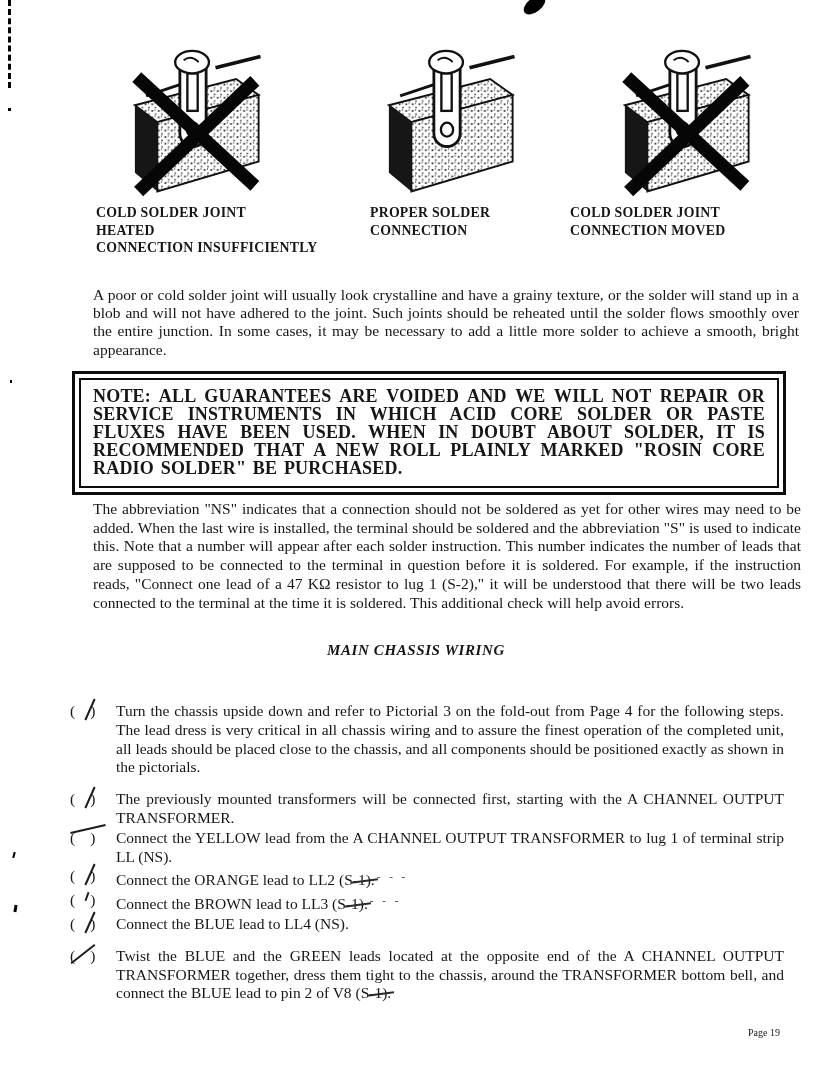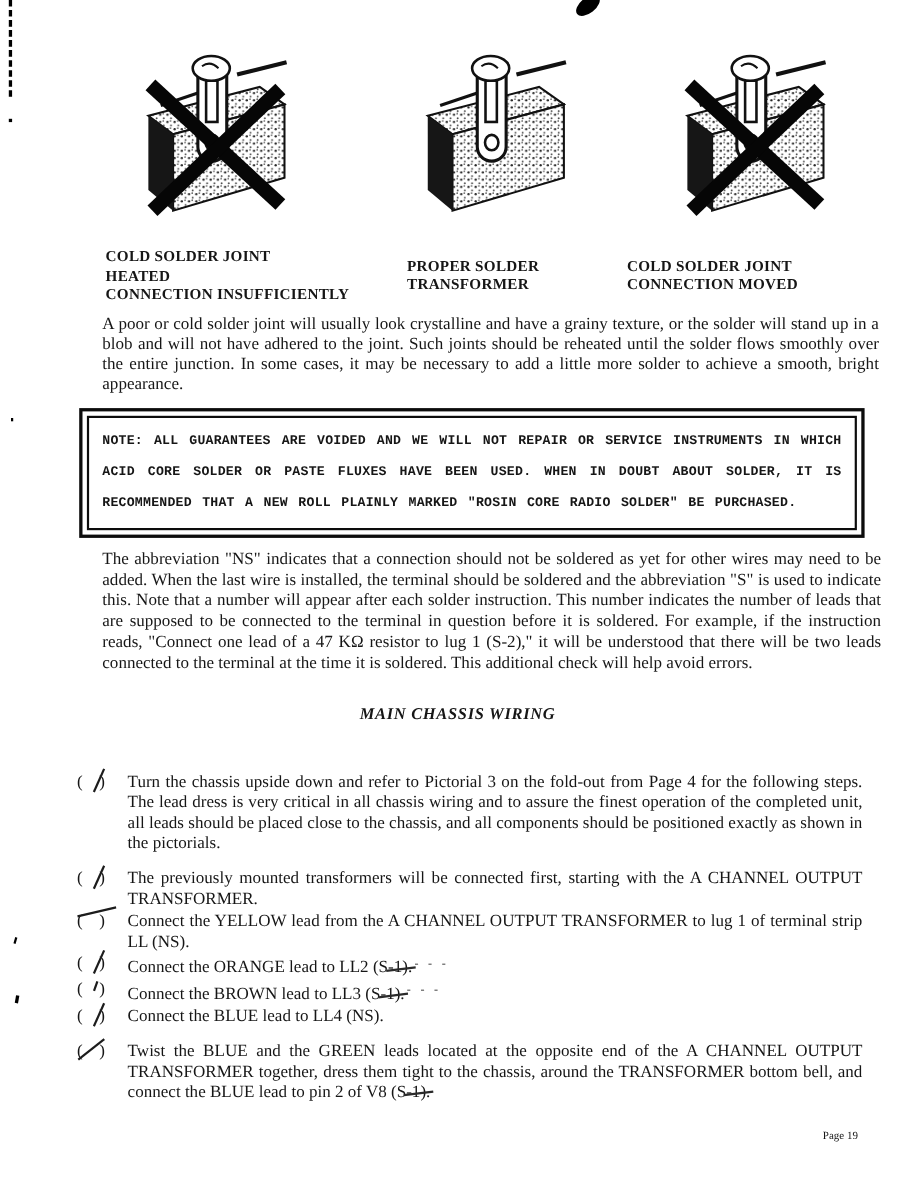--- a/index.html
+++ b/index.html
@@ -14,31 +14,31 @@
   .artifact-dot1 { left:8px; top:108px; width:3px; height:3px; }
   .artifact-dot2 { left:10px; top:380px; width:2px; height:3px; }
   .artifact-tick1 { left:13px; top:852px; width:2px; height:6px; transform:rotate(16deg); }
   .artifact-tick2 { left:14px; top:905px; width:3px; height:7px; transform:rotate(10deg); }
   .artifact-penblob { left:522px; top:-2px; width:25px; height:14px; border-radius:50%; transform:rotate(-38deg); }
   
   .figures-row { position:absolute; top:42px; left:80px; width:704px; display:flex; }
   .fig-col { flex:none; }
   .fig-col.c1 { width:290px; } .fig-col.c2 { width:200px; } .fig-col.c3 { width:214px; }
   .fig-col.c1 svg { margin-left:38px; } .fig-col.c2 svg { margin-left:2px; } .fig-col.c3 svg { margin-left:38px; }
-  .captions-row { position:absolute; top:224px; left:80px; width:704px; display:flex;align-items:center; }
+  .captions-row { position:absolute; top:204px; left:80px; width:704px; display:flex; }
   .caption { font-weight:bold; font-size:13.8px; line-height:17.5px; letter-spacing:0.25px; white-space:nowrap; }
   .cap1 { width:290px; padding-left:16px; box-sizing:border-box; }
   .cap2 { width:200px; }
   .cap3 { width:214px; }
   
   .para { position:absolute; text-align:justify; font-size:15.5px; line-height:18.2px;margin-left:16px; }
   .para-intro { top:286px; left:77px; width:706px; }
   .note-outer { position:absolute; top:371px; left:72px; width:700px; border:3px solid #0c0c0c; padding:4px; }
   .note-inner { border:2px solid #0c0c0c; padding:7px 12px 9px 12px; font-weight:bold;
-    text-align:justify; font-size:12px; line-height:28px; letter-spacing:0.2px; word-spacing:2px;font-family:Liberation Mono, monospace; }
+    text-align:justify; font-size:18px; line-height:18px; letter-spacing:0.2px; word-spacing:2px; }
   .para-ns { top:500px; left:77px; width:708px; line-height:18.7px; }
   .section-heading { position:absolute; top:642px; left:0; width:832px; text-align:center;
     font-size:15px; font-weight:600; letter-spacing:0.6px;font-style:italic; }
   
   .steps { position:absolute; top:701px; left:70px; width:716px; font-size:15.5px; line-height:18.8px; }
   .step { display:flex; margin-top:1px; }
   .step.gap-before { margin-top:13px; }
   .mark-box { width:46px; flex:none; position:relative; }
   .paren-gap { display:inline-block; width:15px; }
   .step-text { flex:1; text-align:justify; padding-right:2px; }
@@ -136,21 +136,21 @@
   </div>
 
 <div class="captions-row">
   <div class="caption cap1">
     <div>COLD SOLDER JOINT</div>
     <div>HEATED</div>
     <div>CONNECTION INSUFFICIENTLY</div>
   </div>
   <div class="caption cap2">
     <div>PROPER SOLDER</div>
-    <div>TRANSFORMER</div>
+    <div>CONNECTION</div>
   </div>
   <div class="caption cap3">
     <div>COLD SOLDER JOINT</div>
     <div>CONNECTION MOVED</div>
   </div>
 </div>
 
 <div class="para para-intro">A poor or cold solder joint will usually look crystalline and have a grainy texture, or the solder will stand up in a blob and will not have adhered to the joint.  Such joints should be reheated until the solder flows smoothly over the entire junction.  In some cases, it may be necessary to add a little more solder to achieve a smooth, bright appearance.</div>
 
 <div class="note-outer">

